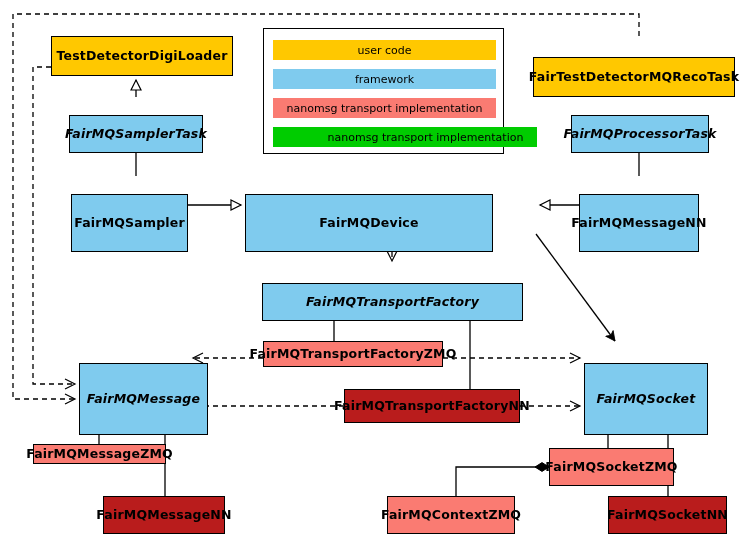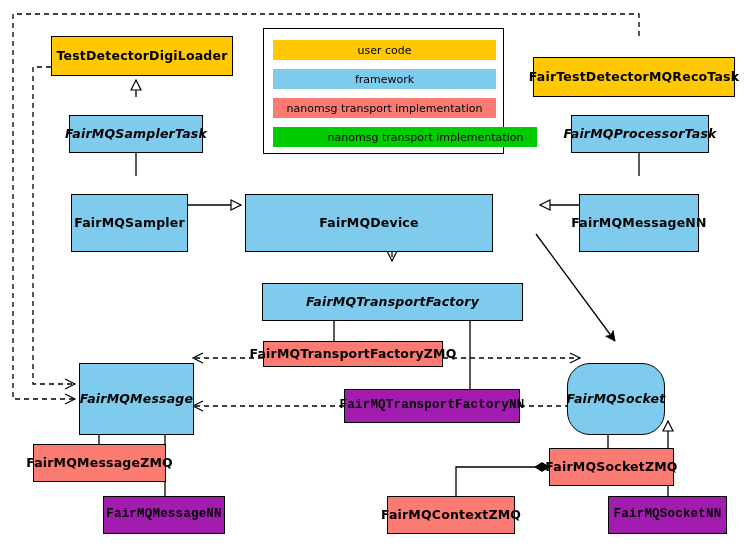--- a/index.html
+++ b/index.html
@@ -21,21 +21,21 @@
     font-weight:bold;
     color:#000000;
     line-height:1.1;
     letter-spacing:0.2px;
     padding:0 11px;
   }
   .node.abstract{font-style:italic;}
   .c-user{background:#FFC800;}
   .c-framework{background:#7FCBEE;margin-top:18px;}
   .c-zmq{background:#FA7B72;}
-  .c-nn{background:#a21caf;font-family:Liberation Mono, monospace;}
+  .c-nn{background:#b91c1c;}
 
   
   #legend{
     position:absolute;left:263px;top:28px;width:241px;height:126px;
     background:#ffffff;border:1.6px solid #000000;box-sizing:border-box;
   }
   .legend-row{
     position:absolute;left:9px;width:223px;height:20px;
     display:flex;align-items:center;justify-content:center;
     font-size:11px;font-weight:normal;color:#000000;
@@ -132,27 +132,27 @@
       </div>
       <div class="node c-framework abstract" style="left: 262px; top: 265px; width: 261px; height: 38px;">
         <span>FairMQTransportFactory</span>
       </div>
       <div class="node c-zmq" style="left: 263px; top: 341px; width: 180px; height: 26px;">
         <span>FairMQTransportFactoryZMQ</span>
       </div>
       <div class="node c-nn" style="left: 344px; top: 389px; width: 176px; height: 34px;">
         <span>FairMQTransportFactoryNN</span>
       </div>
-      <div class="node c-framework abstract" style="left: 79px; top: 345px; width: 115px; height: 72px;">
+      <div class="node c-framework abstract" style="left: 79px; top: 345px; width: 129px; height: 72px;">
         <span>FairMQMessage</span>
       </div>
-      <div class="node c-framework abstract" style="left: 567px; top: 345px; width: 98px; height: 72px; border-radius: 23px;">
+      <div class="node c-framework abstract" style="left: 584px; top: 345px; width: 124px; height: 72px;">
         <span>FairMQSocket</span>
       </div>
-      <div class="node c-zmq" style="left: 33px; top: 444px; width: 133px; height: 38px;">
+      <div class="node c-zmq" style="left: 33px; top: 444px; width: 133px; height: 20px;">
         <span>FairMQMessageZMQ</span>
       </div>
       <div class="node c-nn" style="left: 103px; top: 496px; width: 122px; height: 38px;">
         <span>FairMQMessageNN</span>
       </div>
       <div class="node c-zmq" style="left: 549px; top: 448px; width: 125px; height: 38px;">
         <span>FairMQSocketZMQ</span>
       </div>
       <div class="node c-nn" style="left: 608px; top: 496px; width: 119px; height: 38px;">
         <span>FairMQSocketNN</span>

